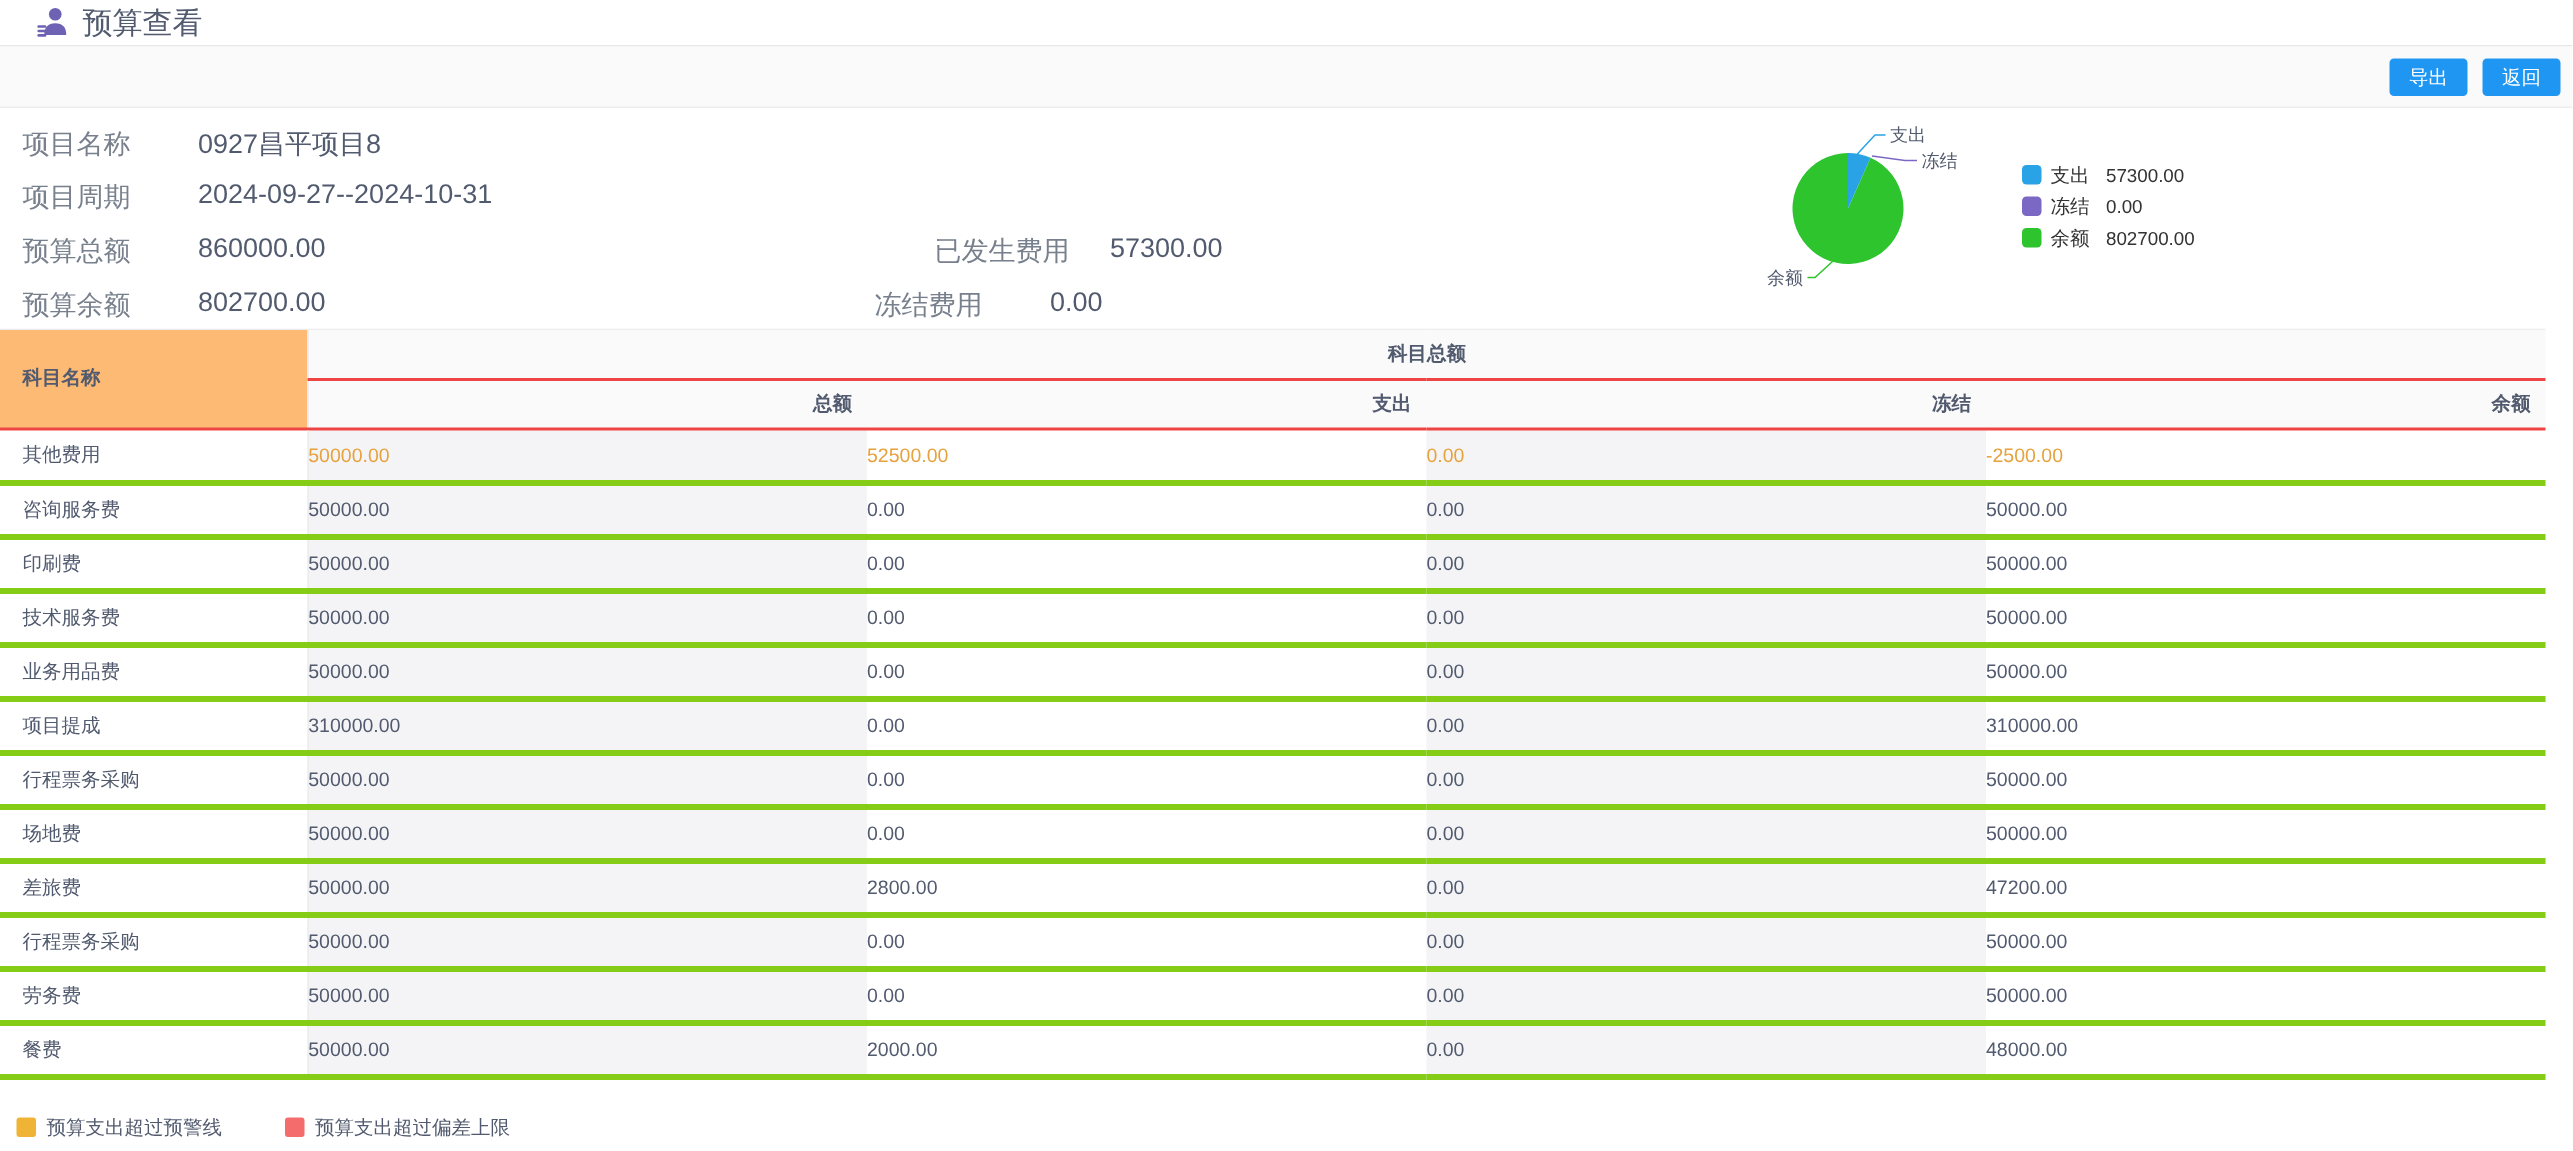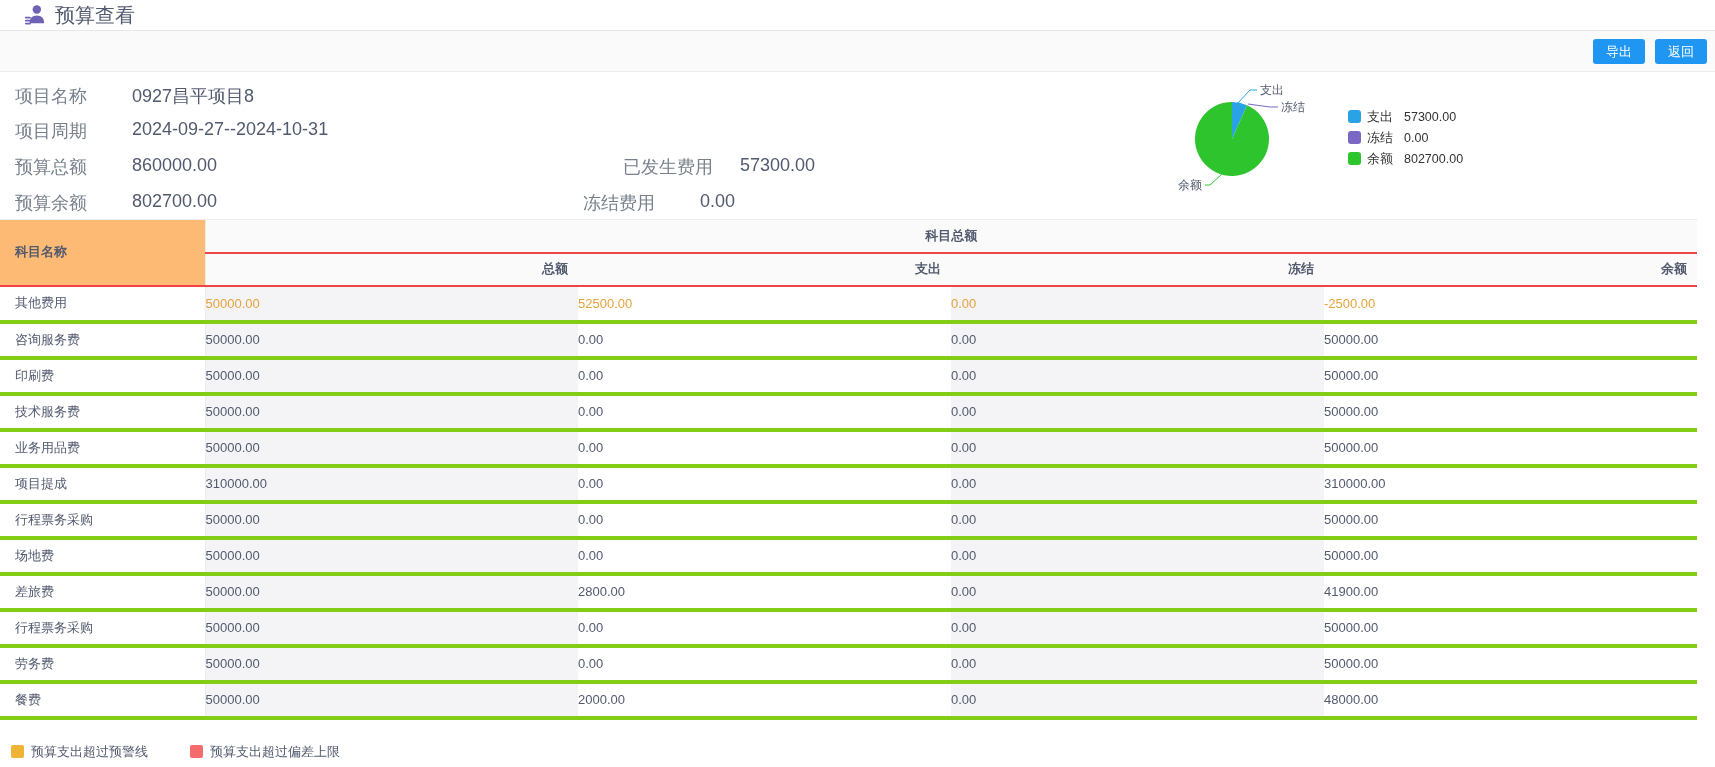--- a/index.html
+++ b/index.html
@@ -198,21 +198,21 @@
     <td class="num col-gray">50000.00</td>
     <td class="num">0.00</td>
     <td class="num col-gray">0.00</td>
     <td class="num">50000.00</td>
   </tr>
       <tr>
     <td class="name">差旅费</td>
     <td class="num col-gray">50000.00</td>
     <td class="num">2800.00</td>
     <td class="num col-gray">0.00</td>
-    <td class="num">41900.00</td>
+    <td class="num">47200.00</td>
   </tr>
       <tr>
     <td class="name">行程票务采购</td>
     <td class="num col-gray">50000.00</td>
     <td class="num">0.00</td>
     <td class="num col-gray">0.00</td>
     <td class="num">50000.00</td>
   </tr>
       <tr>
     <td class="name">劳务费</td>

